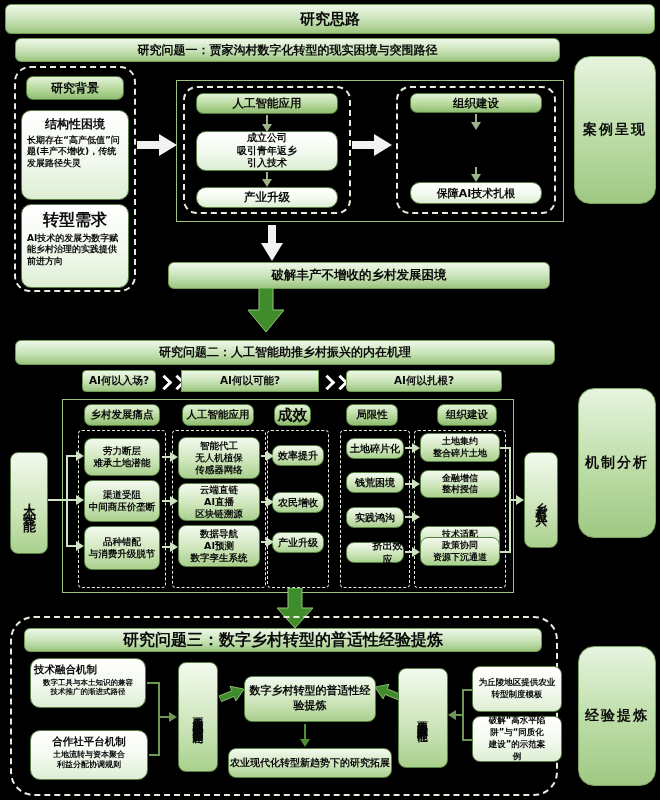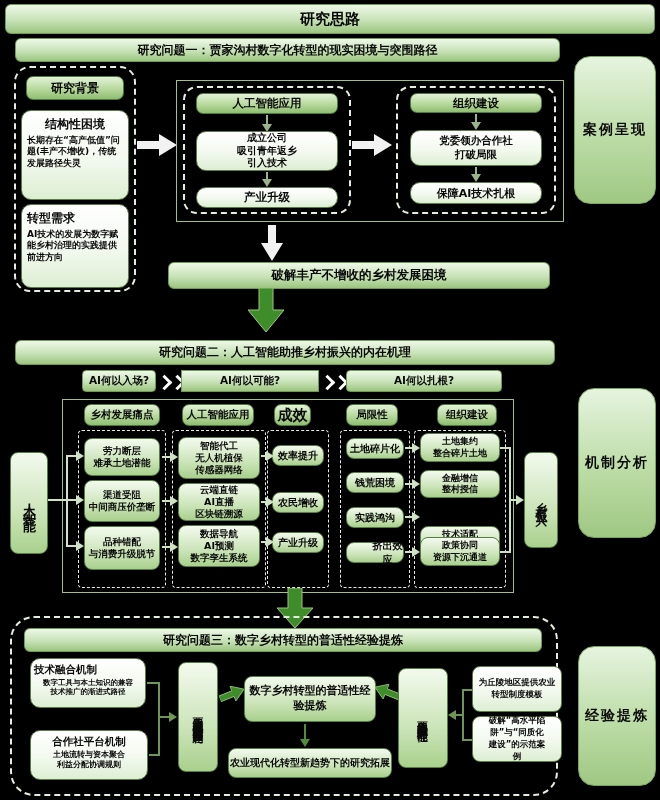--- a/index.html
+++ b/index.html
@@ -45,21 +45,21 @@
 
   <div class="abs bar ctr" style="left:15px;top:38px;width:545px;height:24px;font-size:12px;">研究问题一：贾家沟村数字化转型的现实困境与突围路径</div>
 
   <div class="abs dashed" style="left:14px;top:66px;width:122px;height:226px;"></div>
   <div class="abs hdr ctr" style="left:26px;top:76px;width:98px;height:24px;font-size:12px;">研究背景</div>
   <div class="abs wbox" style="left:21px;top:110px;width:108px;height:90px;padding:5px 5px 0;">
     <div class="title-sm" style="font-size:12px;text-align:center;">结构性困境</div>
     <div class="desc" style="font-size:9px;margin-top:2px;">长期存在“高产低值”问题(丰产不增收)，传统发展路径失灵</div>
   </div>
   <div class="abs wbox" style="left:21px;top:204px;width:108px;height:84px;padding:5px 5px 0;">
-    <div class="title-sm" style="font-size:12px;text-align:left;">转型需求</div>
+    <div class="title-sm" style="font-size:16px;text-align:center;">转型需求</div>
     <div class="desc" style="font-size:9px;margin-top:2px;">AI技术的发展为数字赋能乡村治理的实践提供前进方向</div>
   </div>
 
   <svg class="abs" style="left:137px;top:134px;" width="40" height="22">
     <polygon points="0,7 22,7 22,0 40,11 22,22 22,15 0,15" fill="#f2f2f2"></polygon>
   </svg>
 
   <div class="abs rect" style="left:176px;top:80px;width:388px;height:142px;"></div>
 
   <div class="abs dashed" style="left:183px;top:86px;width:168px;height:128px;border-radius:14px;"></div>
@@ -74,22 +74,20 @@
   <div class="abs wbox ctr" style="left:196px;top:187px;width:142px;height:21px;font-size:11.5px;">产业升级</div>
 
   <svg class="abs" style="left:352px;top:134px;" width="40" height="22">
     <polygon points="0,7 22,7 22,0 40,11 22,22 22,15 0,15" fill="#f2f2f2"></polygon>
   </svg>
 
   <div class="abs dashed" style="left:396px;top:86px;width:160px;height:128px;border-radius:14px;"></div>
   <div class="abs hdr ctr" style="left:410px;top:93px;width:132px;height:20px;font-size:11.5px;">组织建设</div>
   <div class="ln gy" style="left:475px;top:114px;width:2px;height:9px;"></div>
   <div class="tri tri-d" style="left:471px;top:122px;"></div>
-  <div class="abs wbox ctr pre" style="left:410px;top:130px;width:132px;height:36px;font-size:10.5px;line-height:1.3;">党委领办合作社
-打破局限</div>
   <div class="ln gy" style="left:475px;top:167px;width:2px;height:8px;"></div>
   <div class="tri tri-d" style="left:471px;top:174px;"></div>
   <div class="abs wbox ctr" style="left:410px;top:182px;width:132px;height:22px;font-size:11px;">保障AI技术扎根</div>
 
   <svg class="abs" style="left:261px;top:225px;" width="22" height="36">
     <polygon points="7,0 15,0 15,18 22,18 11,36 0,18 7,18" fill="#f2f2f2"></polygon>
   </svg>
 
   <div class="abs bar ctr" style="left:168px;top:262px;width:382px;height:27px;font-size:12.5px;">破解丰产不增收的乡村发展困境</div>
 
@@ -204,21 +202,21 @@
 
   <div class="abs ibox ctr vtext" style="left:10px;top:452px;width:38px;height:102px;font-size:13px;letter-spacing:5px;border-radius:8px;">人工智能</div>
   <div class="abs ibox ctr vtext" style="left:524px;top:452px;width:34px;height:96px;font-size:12px;letter-spacing:4px;border-radius:8px;">乡村振兴</div>
   <div class="abs panel ctr" style="left:578px;top:388px;width:78px;height:150px;">机制分析</div>
 
   <svg class="abs" style="left:277px;top:588px;" width="36" height="40">
     <polygon points="11,0 25,0 25,20 36,20 18,40 0,20 11,20" fill="#3f8c2a" stroke="#9cc57f" stroke-width="1"></polygon>
   </svg>
 
   <div class="abs dashed" style="left:10px;top:616px;width:548px;height:180px;border-radius:24px;"></div>
-  <div class="abs bar ctr" style="left:24px;top:628px;width:518px;height:24px;font-size:12px;">研究问题三：数字乡村转型的普适性经验提炼</div>
+  <div class="abs bar ctr" style="left:24px;top:628px;width:518px;height:24px;font-size:16px;">研究问题三：数字乡村转型的普适性经验提炼</div>
 
   <div class="abs wbox" style="left:30px;top:658px;width:116px;height:50px;padding:4px 3px 0;">
     <div class="title-sm" style="font-size:10.5px;text-align:left;">技术融合机制</div>
     <div class="desc pre" style="font-size:7.5px;text-align:center;margin-top:1px;">数字工具与本土知识的兼容
 技术推广的渐进式路径</div>
   </div>
   <div class="abs wbox" style="left:30px;top:730px;width:118px;height:50px;padding:4px 3px 0;">
     <div class="title-sm" style="font-size:10.5px;text-align:center;">合作社平台机制</div>
     <div class="desc pre" style="font-size:8px;text-align:center;margin-top:1px;">土地流转与资本聚合
 利益分配协调规则</div>

